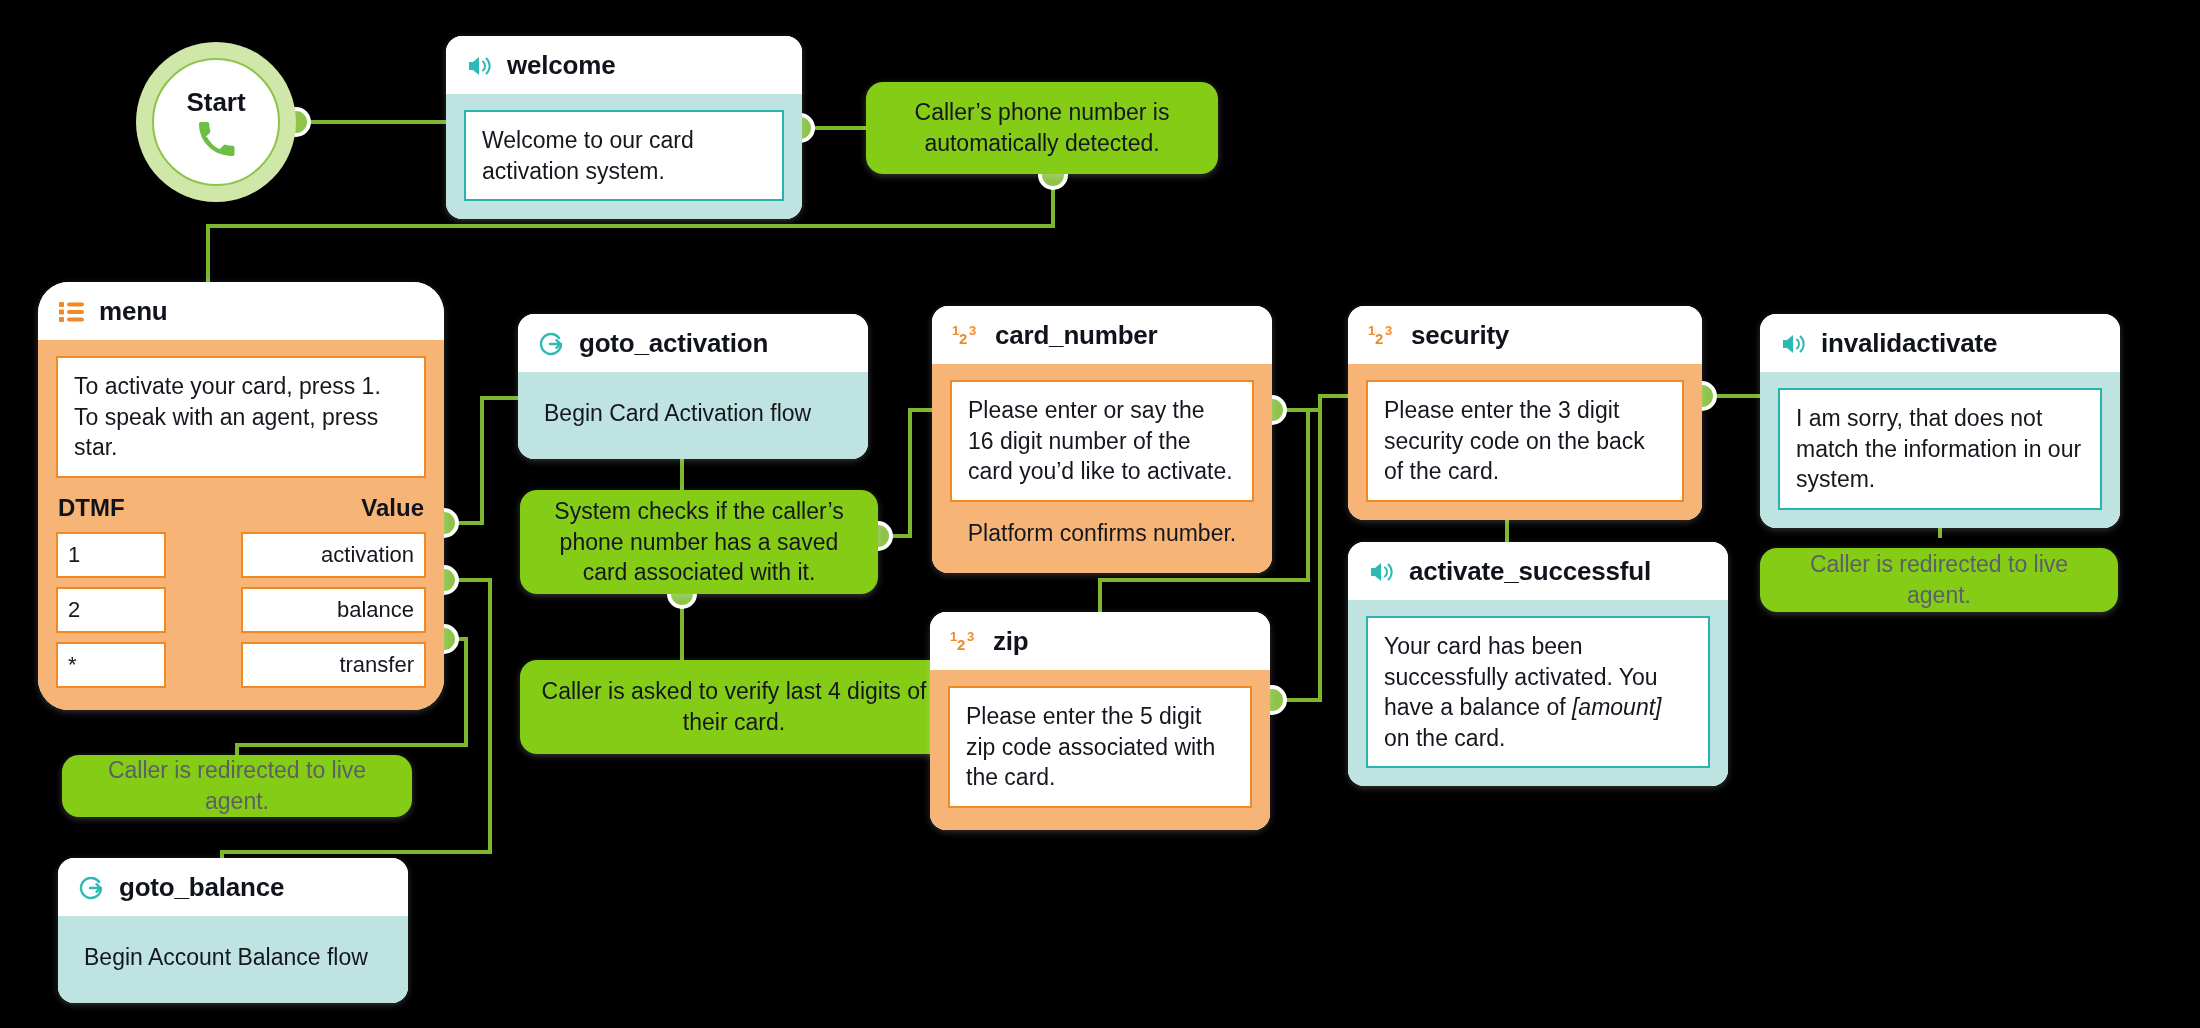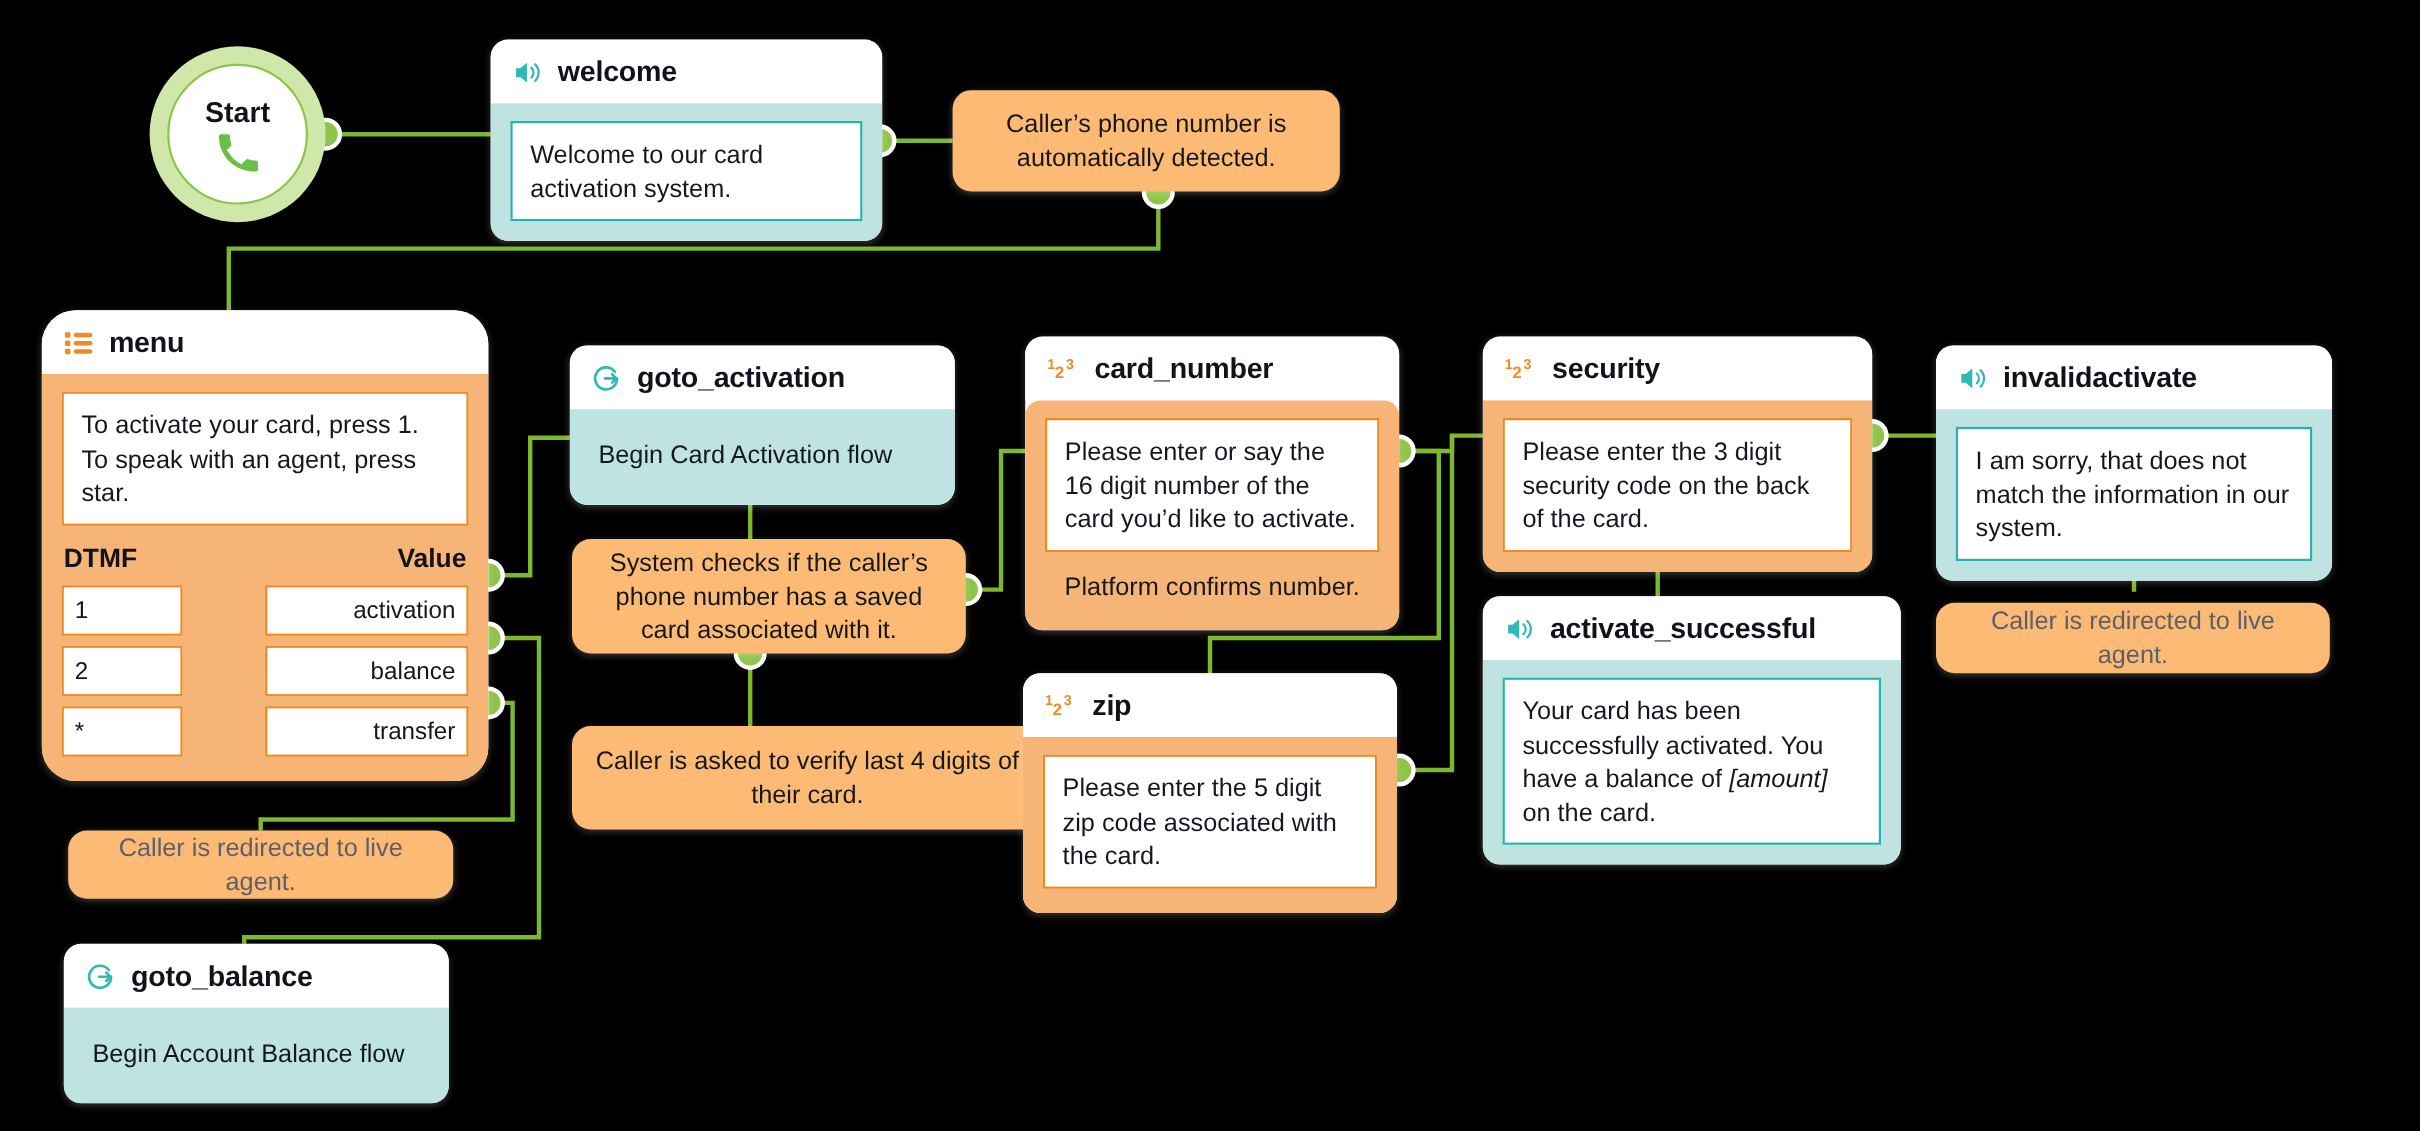--- a/index.html
+++ b/index.html
@@ -72,21 +72,21 @@
   .flow-text {
     font-size: 23px;
     color: #15171e;
     line-height: 1.35;
     padding: 2px 4px 4px 4px;
   }
 
   
   .comment {
     position: absolute;
-    background: #fdba74;
+    background: #84cc16;
     border-radius: 17px;
     box-shadow: 0 2px 7px rgba(255,255,255,0.22);
     display: flex;
     align-items: center;
     justify-content: center;
     text-align: center;
     font-size: 23px;
     line-height: 1.34;
     color: #15171e;
     box-sizing: border-box;
@@ -313,21 +313,21 @@
     <div class="node-head">
       <span class="icon">
         <svg width="30" height="26" viewBox="0 0 30 26">
             <text x="0" y="12" font-family="'Liberation Sans',sans-serif" font-size="13" font-weight="bold" fill="#f08a24">1</text>
             <text x="7" y="21" font-family="'Liberation Sans',sans-serif" font-size="15" font-weight="bold" fill="#f08a24">2</text>
             <text x="17" y="12" font-family="'Liberation Sans',sans-serif" font-size="13" font-weight="bold" fill="#f08a24">3</text>
           </svg>
       </span>
       <span class="node-title">card_number</span>
     </div>
-    <div class="node-body body-orange" style="padding:16px 18px 20px 18px;border-radius:14px;">
+    <div class="node-body body-orange" style="padding:16px 18px 20px 18px;">
       <div class="prompt-box prompt-orange">Please enter or say the 16 digit number of the card you’d like to activate.</div>
       <div class="flow-text" style="text-align:center; margin-top:14px;">Platform confirms number.</div>
     </div>
   </div>
 
   <div class="node" style="left:930px; top:612px; width:340px;">
     <div class="node-head">
       <span class="icon">
         <svg width="30" height="26" viewBox="0 0 30 26">
             <text x="0" y="12" font-family="'Liberation Sans',sans-serif" font-size="13" font-weight="bold" fill="#f08a24">1</text>

